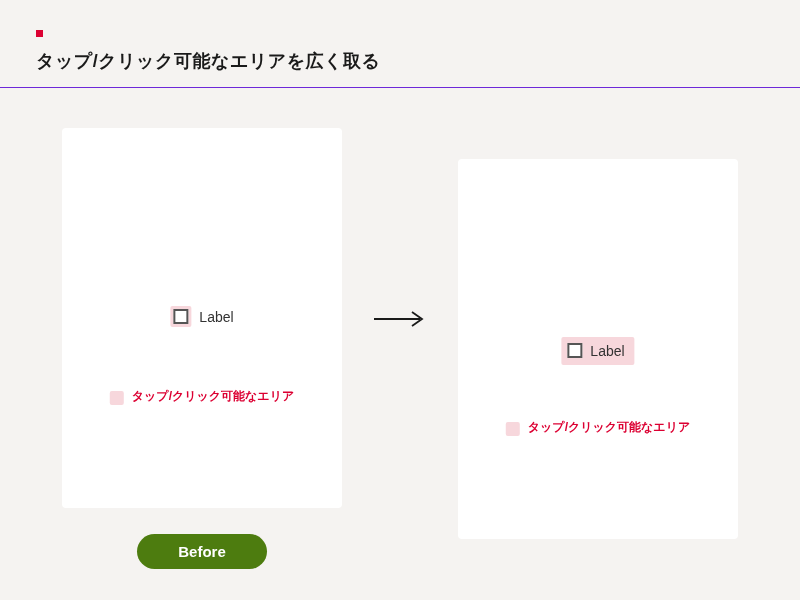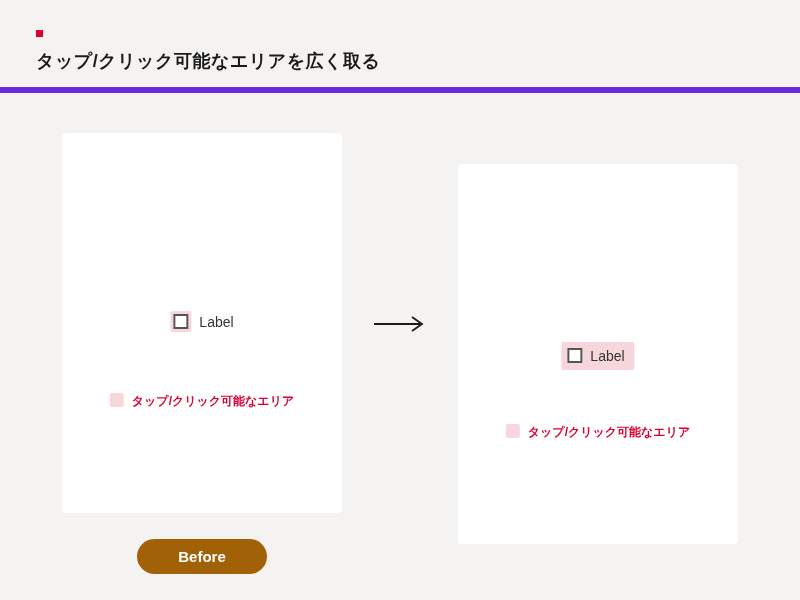--- a/index.html
+++ b/index.html
@@ -9,21 +9,21 @@
     }
     body {
       width: 800px;
       height: 600px;
       background: #f5f3f1;
       font-family: -apple-system, BlinkMacSystemFont, "Hiragino Sans", "Hiragino Kaku Gothic ProN", sans-serif;
       overflow: hidden;
     }
     .header {
       padding: 30px 35px 14px 36px;
-      border-bottom: 6px solid #6d28d9;
+      border-bottom: 1px solid #6d28d9;
     }
     .header-marker {
       display: inline-block;
       width: 7px;
       height: 7px;
       background: #dc0032;
       margin-bottom: 8px;
     }
     .header-title {
       font-size: 18px;
@@ -83,21 +83,21 @@
     .checkbox-label {
       font-size: 14px;
       color: #333;
     }
     .legend {
       position: absolute;
       top: 260px;
       left: 50%;
       transform: translateX(-50%);
       display: flex;
-      align-items: flex-start;
+      align-items: flex-end;
       gap: 8px;
       white-space: nowrap;
     }
     .legend-swatch {
       width: 14px;
       height: 14px;
       background: #f7d7dc;
       border-radius: 2px;
     }
     .legend-text {
@@ -119,21 +119,21 @@
       margin-top: 26px;
       padding: 9px 34px;
       border-radius: 100px;
       font-size: 15px;
       font-weight: 700;
       color: #fff;
       min-width: 130px;
       text-align: center;
     }
     .badge-before {
-      background: #a16207;
+      background: #4d7c0f;
     }
     .badge-after {
       background: #dc0032;
     }
   </style>
 </head>
 <body>
 
 <div class="header">
   <span class="header-marker"></span>

